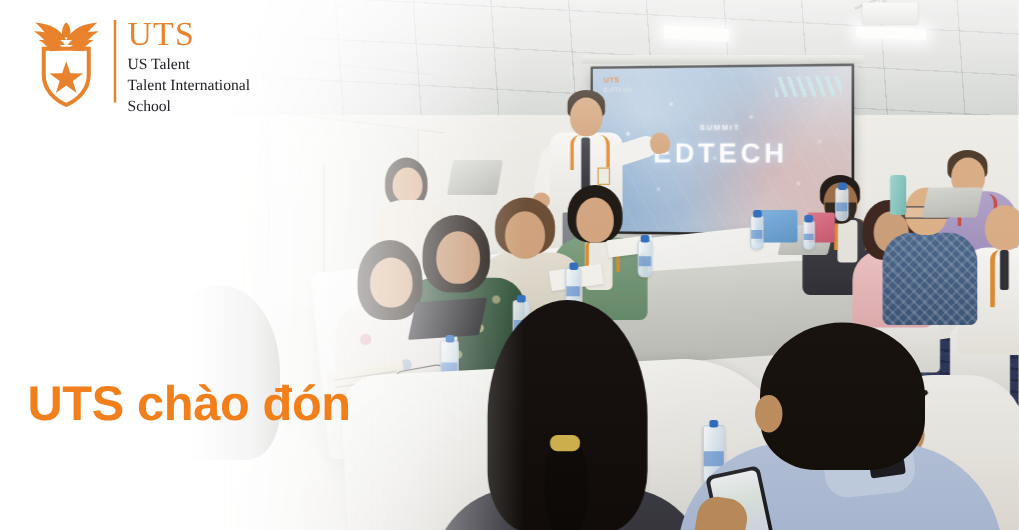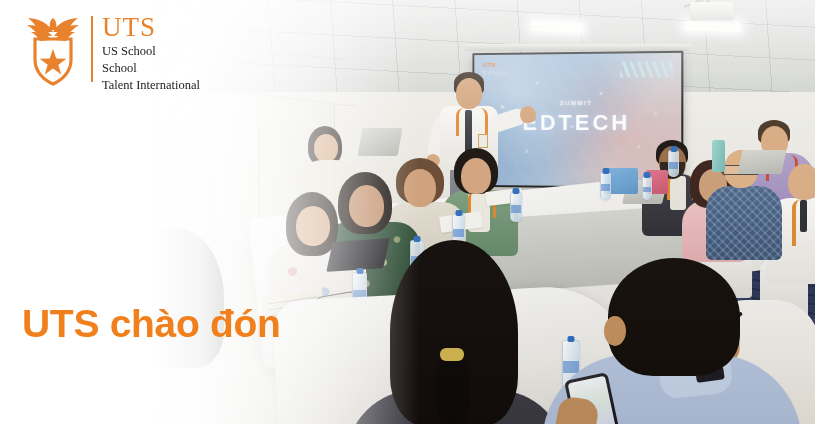--- a/index.html
+++ b/index.html
@@ -665,23 +665,23 @@
 
         <path d="M11 25 L47 25 L47 46 C47 58, 38 66, 29 70 C20 66, 11 58, 11 46 Z" fill="none" stroke="#e8822c" stroke-width="3.2"></path>
 
         <path d="M29 35 L32.3 44.6 L42.4 44.7 L34.3 50.7 L37.3 60.4 L29 54.4 L20.7 60.4 L23.7 50.7 L15.6 44.7 L25.7 44.6 Z" fill="#e8822c"></path>
       </svg>
     </div>
     <div class="logo-divider"></div>
     <div class="logo-text">
       <div class="logo-uts">UTS</div>
       <div class="logo-lines">
-        <div>US School</div>
+        <div>US Talent</div>
+        <div>Talent International</div>
         <div>School</div>
-        <div>Talent International</div>
       </div>
     </div>
   </div>
 
   <div class="headline">
     <div>UTS chào đón</div>
     
     
     
   </div>

